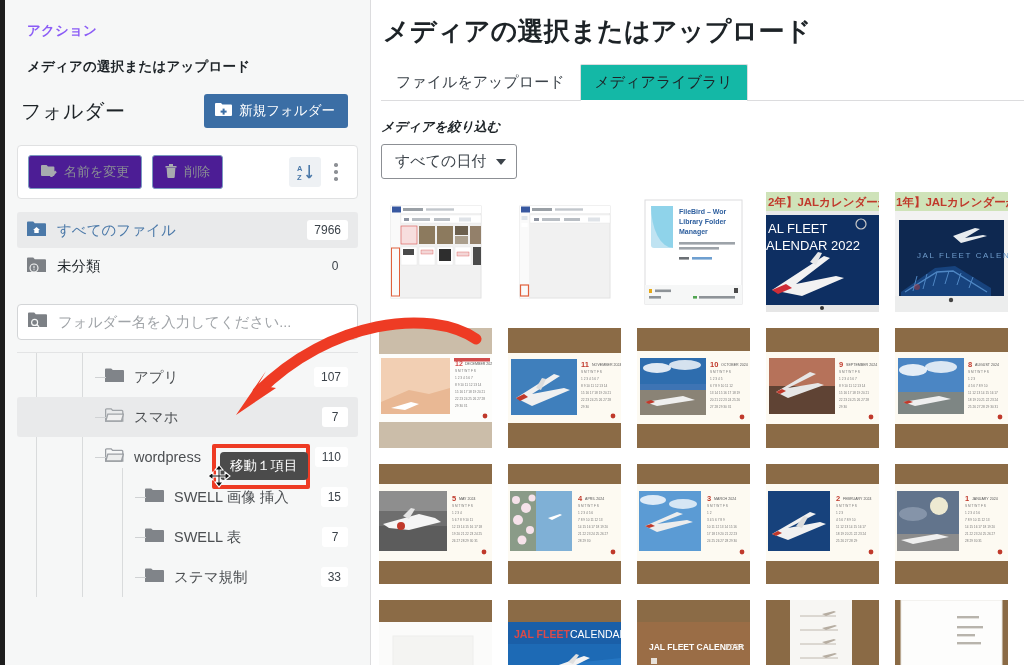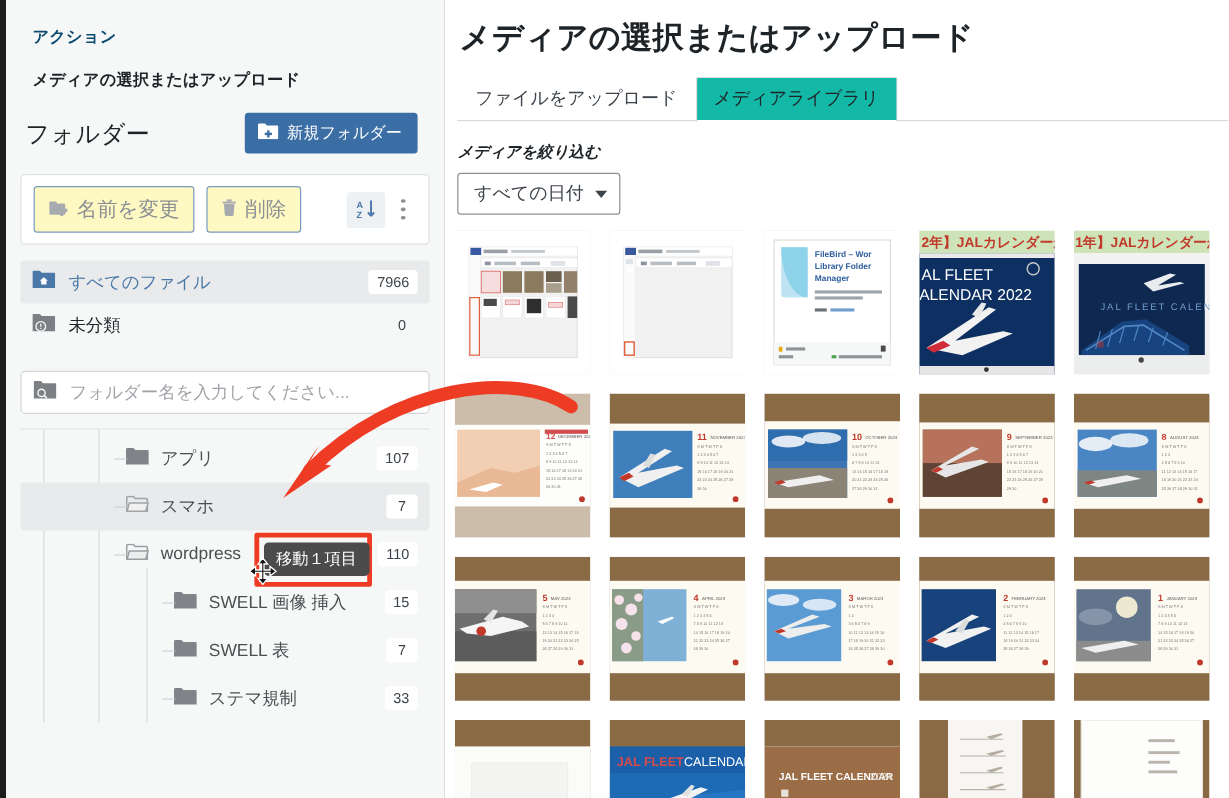--- a/index.html
+++ b/index.html
@@ -19,21 +19,21 @@
     background: #1d1d1d; z-index: 40;
   }
 
   
   .sidebar {
     width: 371px; height: 665px; background: #f6f7f7;
     border-right: 1px solid #dcdcde;
     position: relative; padding-left: 5px; overflow: hidden;
   }
   .action-label {
-    font-size: 13.5px; font-weight: bold; color: #0c4a6e;
+    font-size: 13.5px; font-weight: bold; color: #8b5cf6;
     padding: 22px 0 0 22px; letter-spacing: .2px;
   }
   .action-sub {
     font-size: 13.5px; font-weight: bold; color: #1d2327;
     padding: 18px 0 0 22px; letter-spacing: .2px;
   }
 
   .folder-head {
     display: flex; align-items: center; justify-content: space-between;
     padding: 18px 22px 0 16px;
@@ -46,22 +46,22 @@
     font-family: inherit;
   }
   .new-folder-btn svg { flex: none; }
 
   .tool-card {
     margin: 17px 12px 0 12px; background: #fff;
     border: 1px solid #e0e1e2; border-radius: 4px;
     display: flex; align-items: center; padding: 9px 10px;
   }
   .tool-btn {
-    border: 1px solid #7a9bc0; background: #fef9c3; border-radius: 3px;
-    color: #8a8f94; font-size: 17px; padding: 7px 12px;
+    border: 1px solid #7a9bc0; background: #4c1d95; border-radius: 3px;
+    color: #8a8f94; font-size: 13px; padding: 7px 12px;
     display: flex; align-items: center; gap: 7px; cursor: pointer;
     font-family: inherit; margin-right: 10px;
   }
   .tool-spacer { flex: 1; }
   .sort-btn {
     width: 32px; height: 30px; border-radius: 3px; background: #eef1f4;
     display: flex; align-items: center; justify-content: center; cursor: pointer;
     border: none;
   }
   .kebab {

